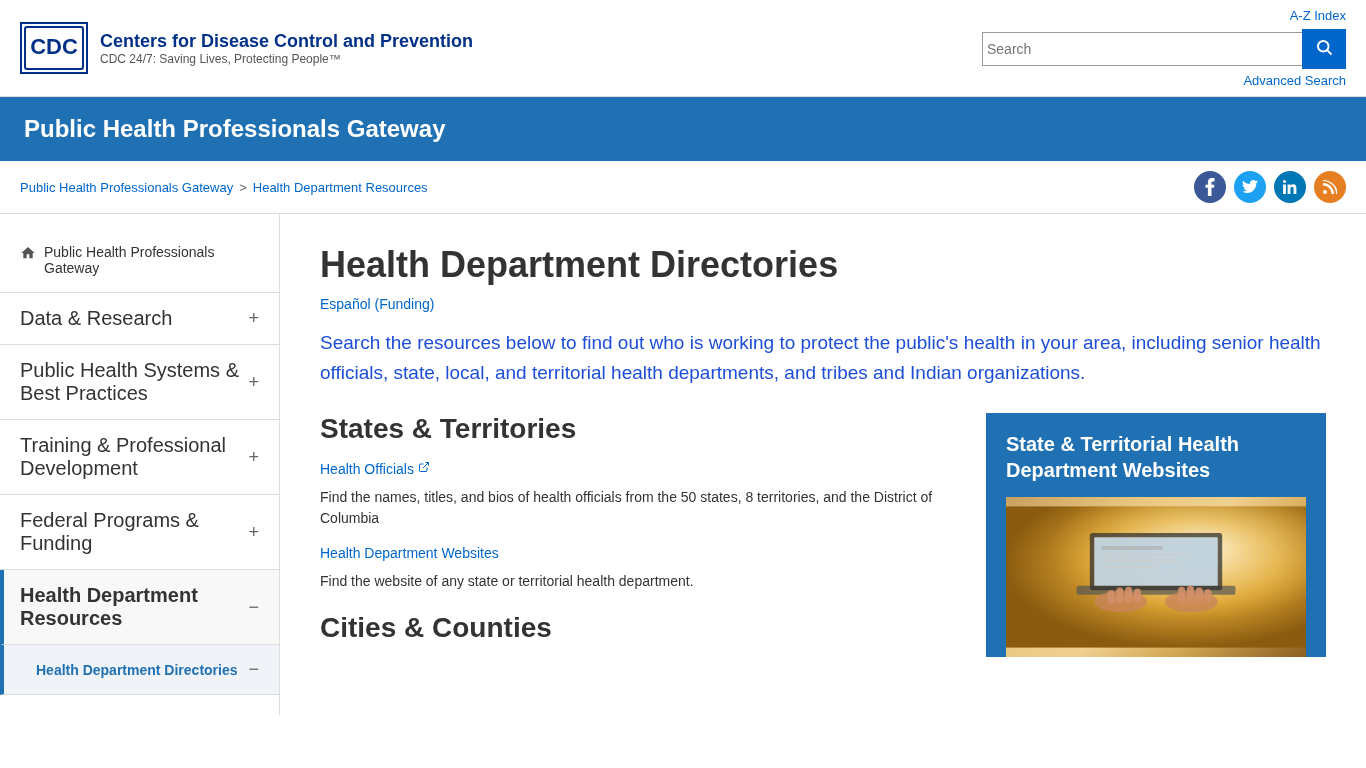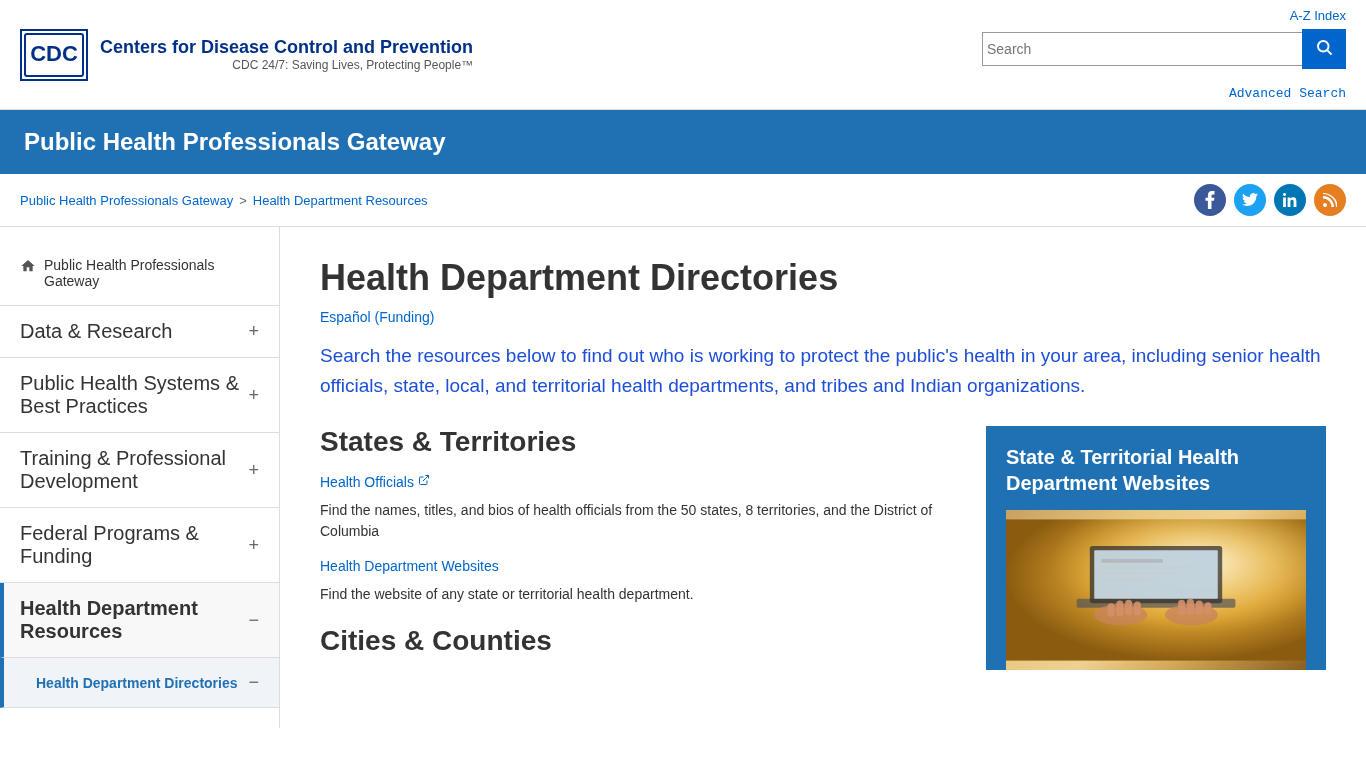--- a/index.html
+++ b/index.html
@@ -43,22 +43,21 @@
       border: 1px solid #0066cc;
       color: #fff;
       padding: 8px 12px;
       cursor: pointer;
       font-size: 16px;
     }
     .advanced-search {
       color: #0066cc;
       font-size: 13px;
       text-decoration: none;
-      margin-top: 17px;
-      font-family: Liberation Mono, monospace;
+      margin-top: 4px;
     }
 
     
     .logo-area {
       display: flex;
       align-items: center;
       gap: 12px;
     }
     .cdc-logo {
       width: 68px;
@@ -75,21 +74,20 @@
     }
     .cdc-text-area { display: flex; flex-direction: column; }
     .cdc-main-title {
       font-size: 18px;
       font-weight: bold;
       color: #003087;
     }
     .cdc-subtitle {
       font-size: 12px;
       color: #555;
-      text-align: right;
     }
 
     
     .page-banner {
       background: #2070b4;
       color: #fff;
       padding: 18px 24px;
     }
     .page-banner h1 {
       font-size: 24px;

